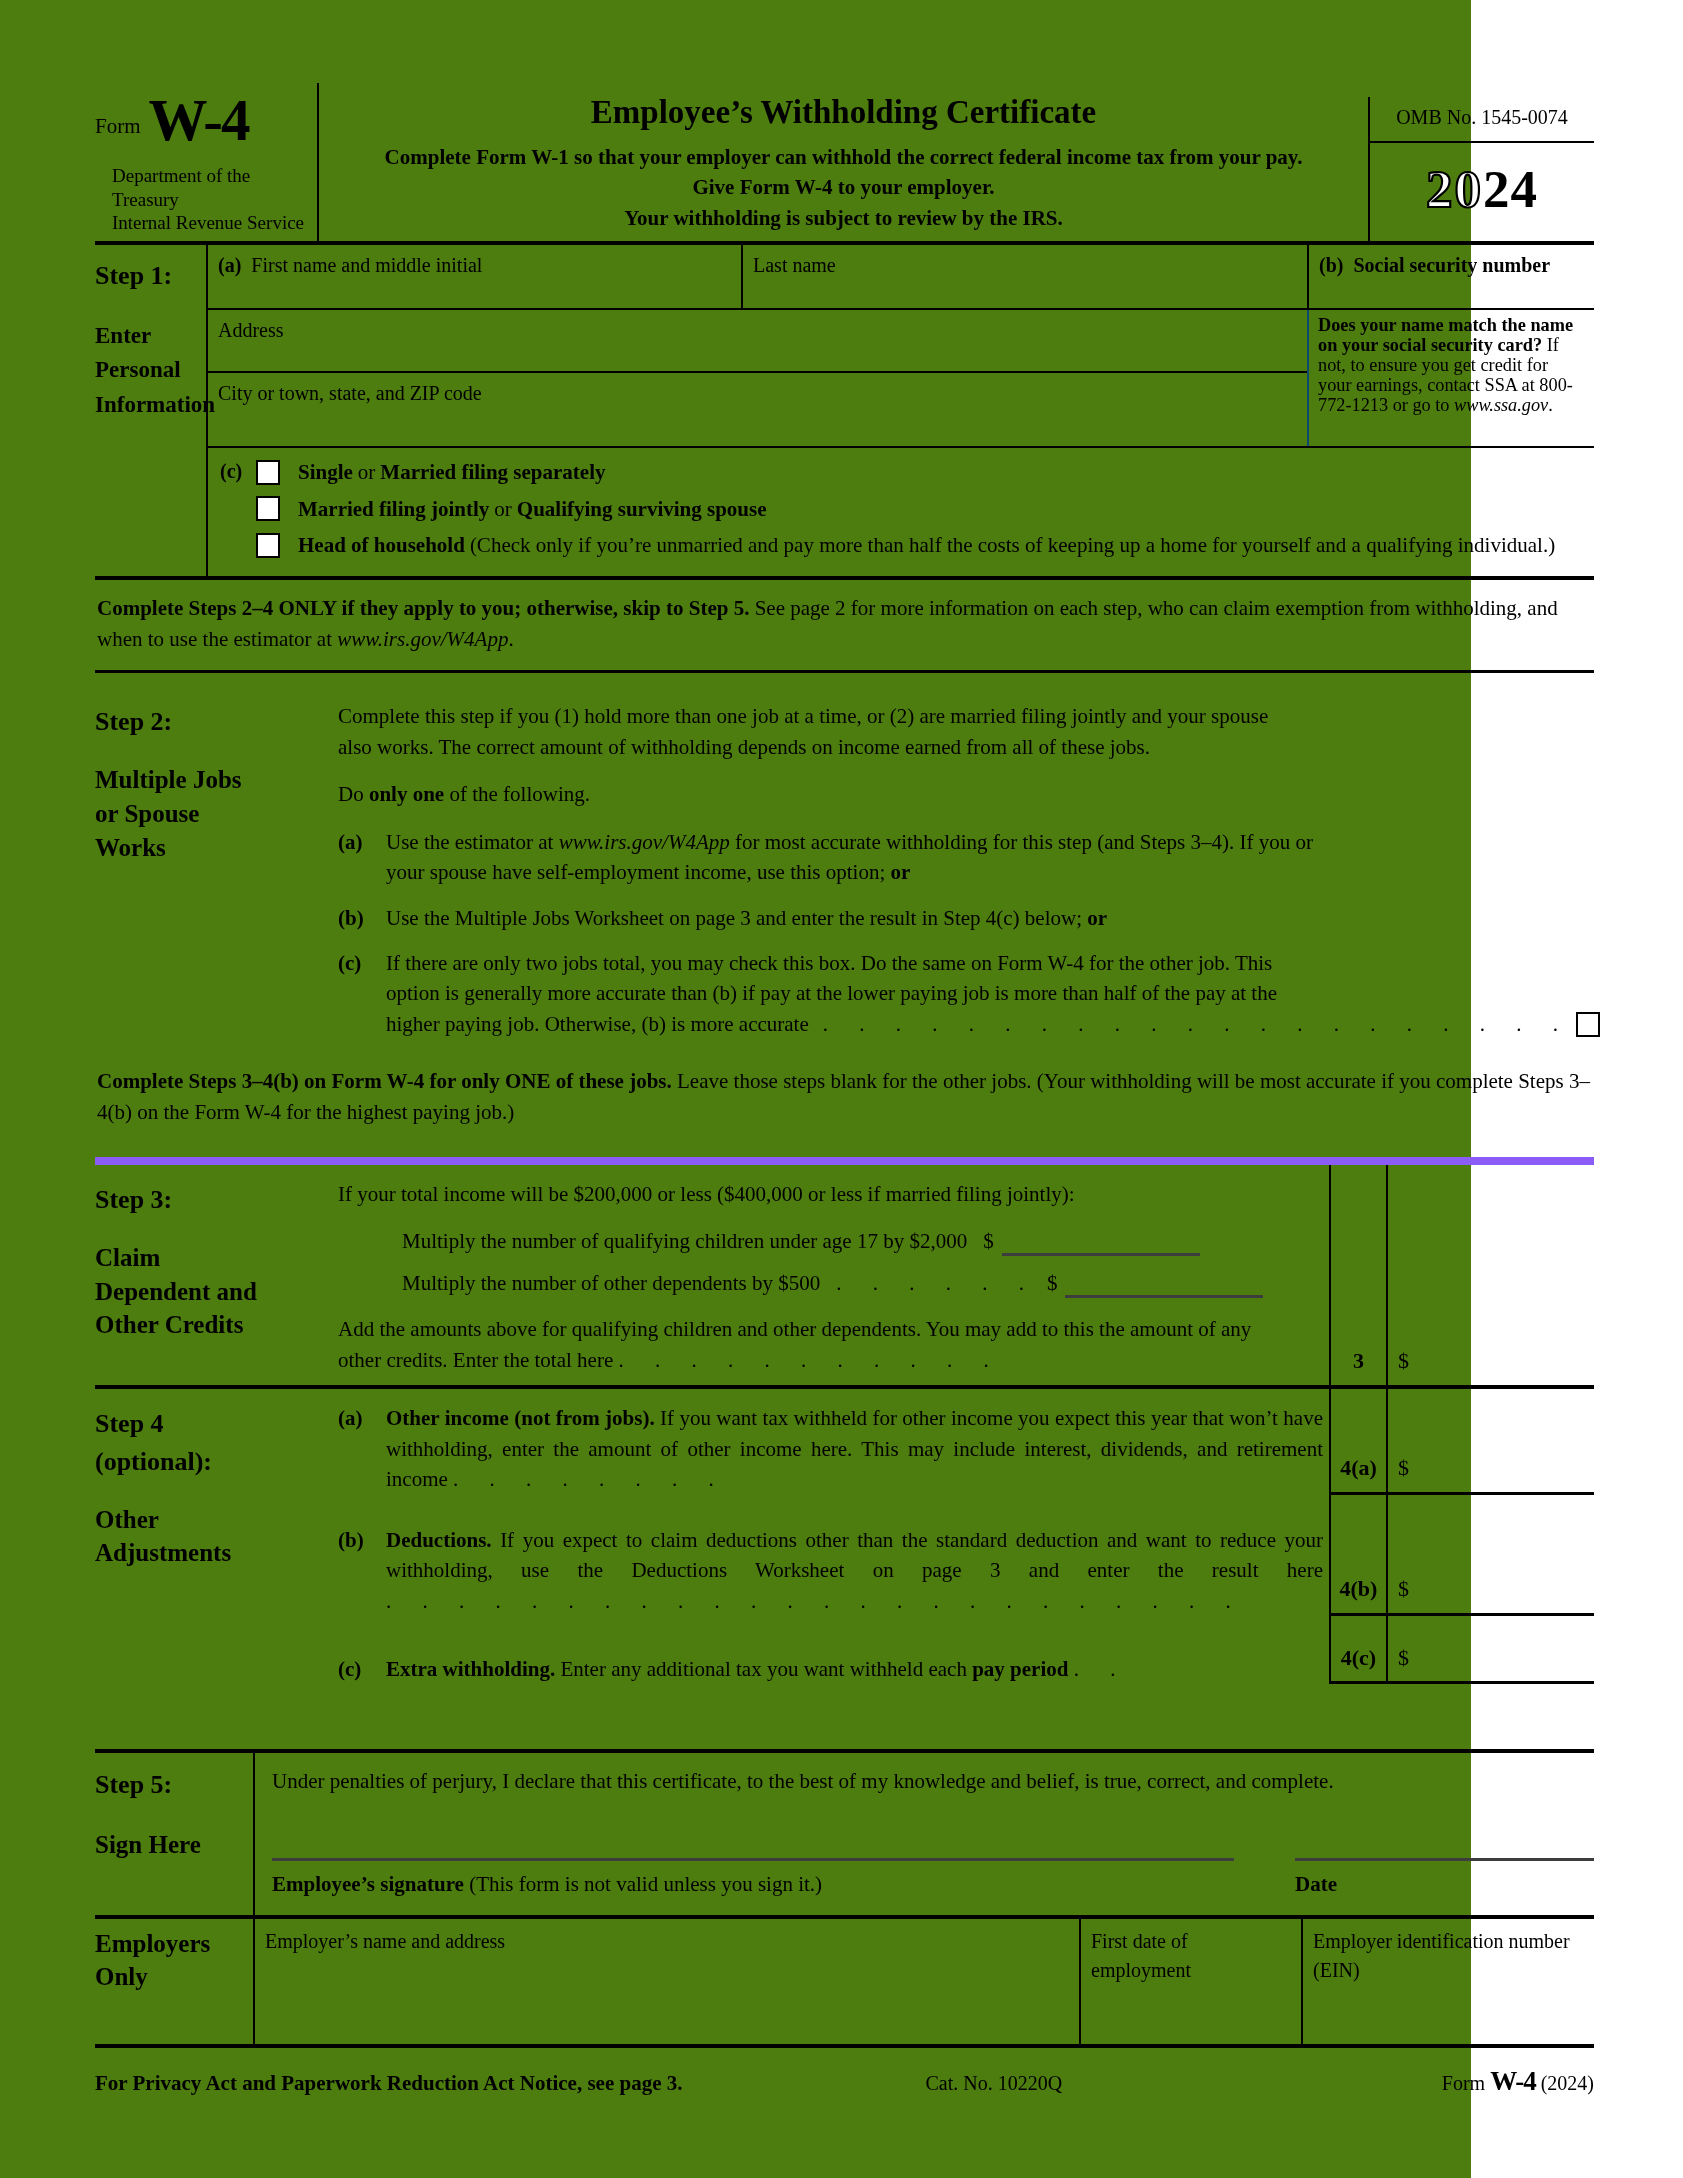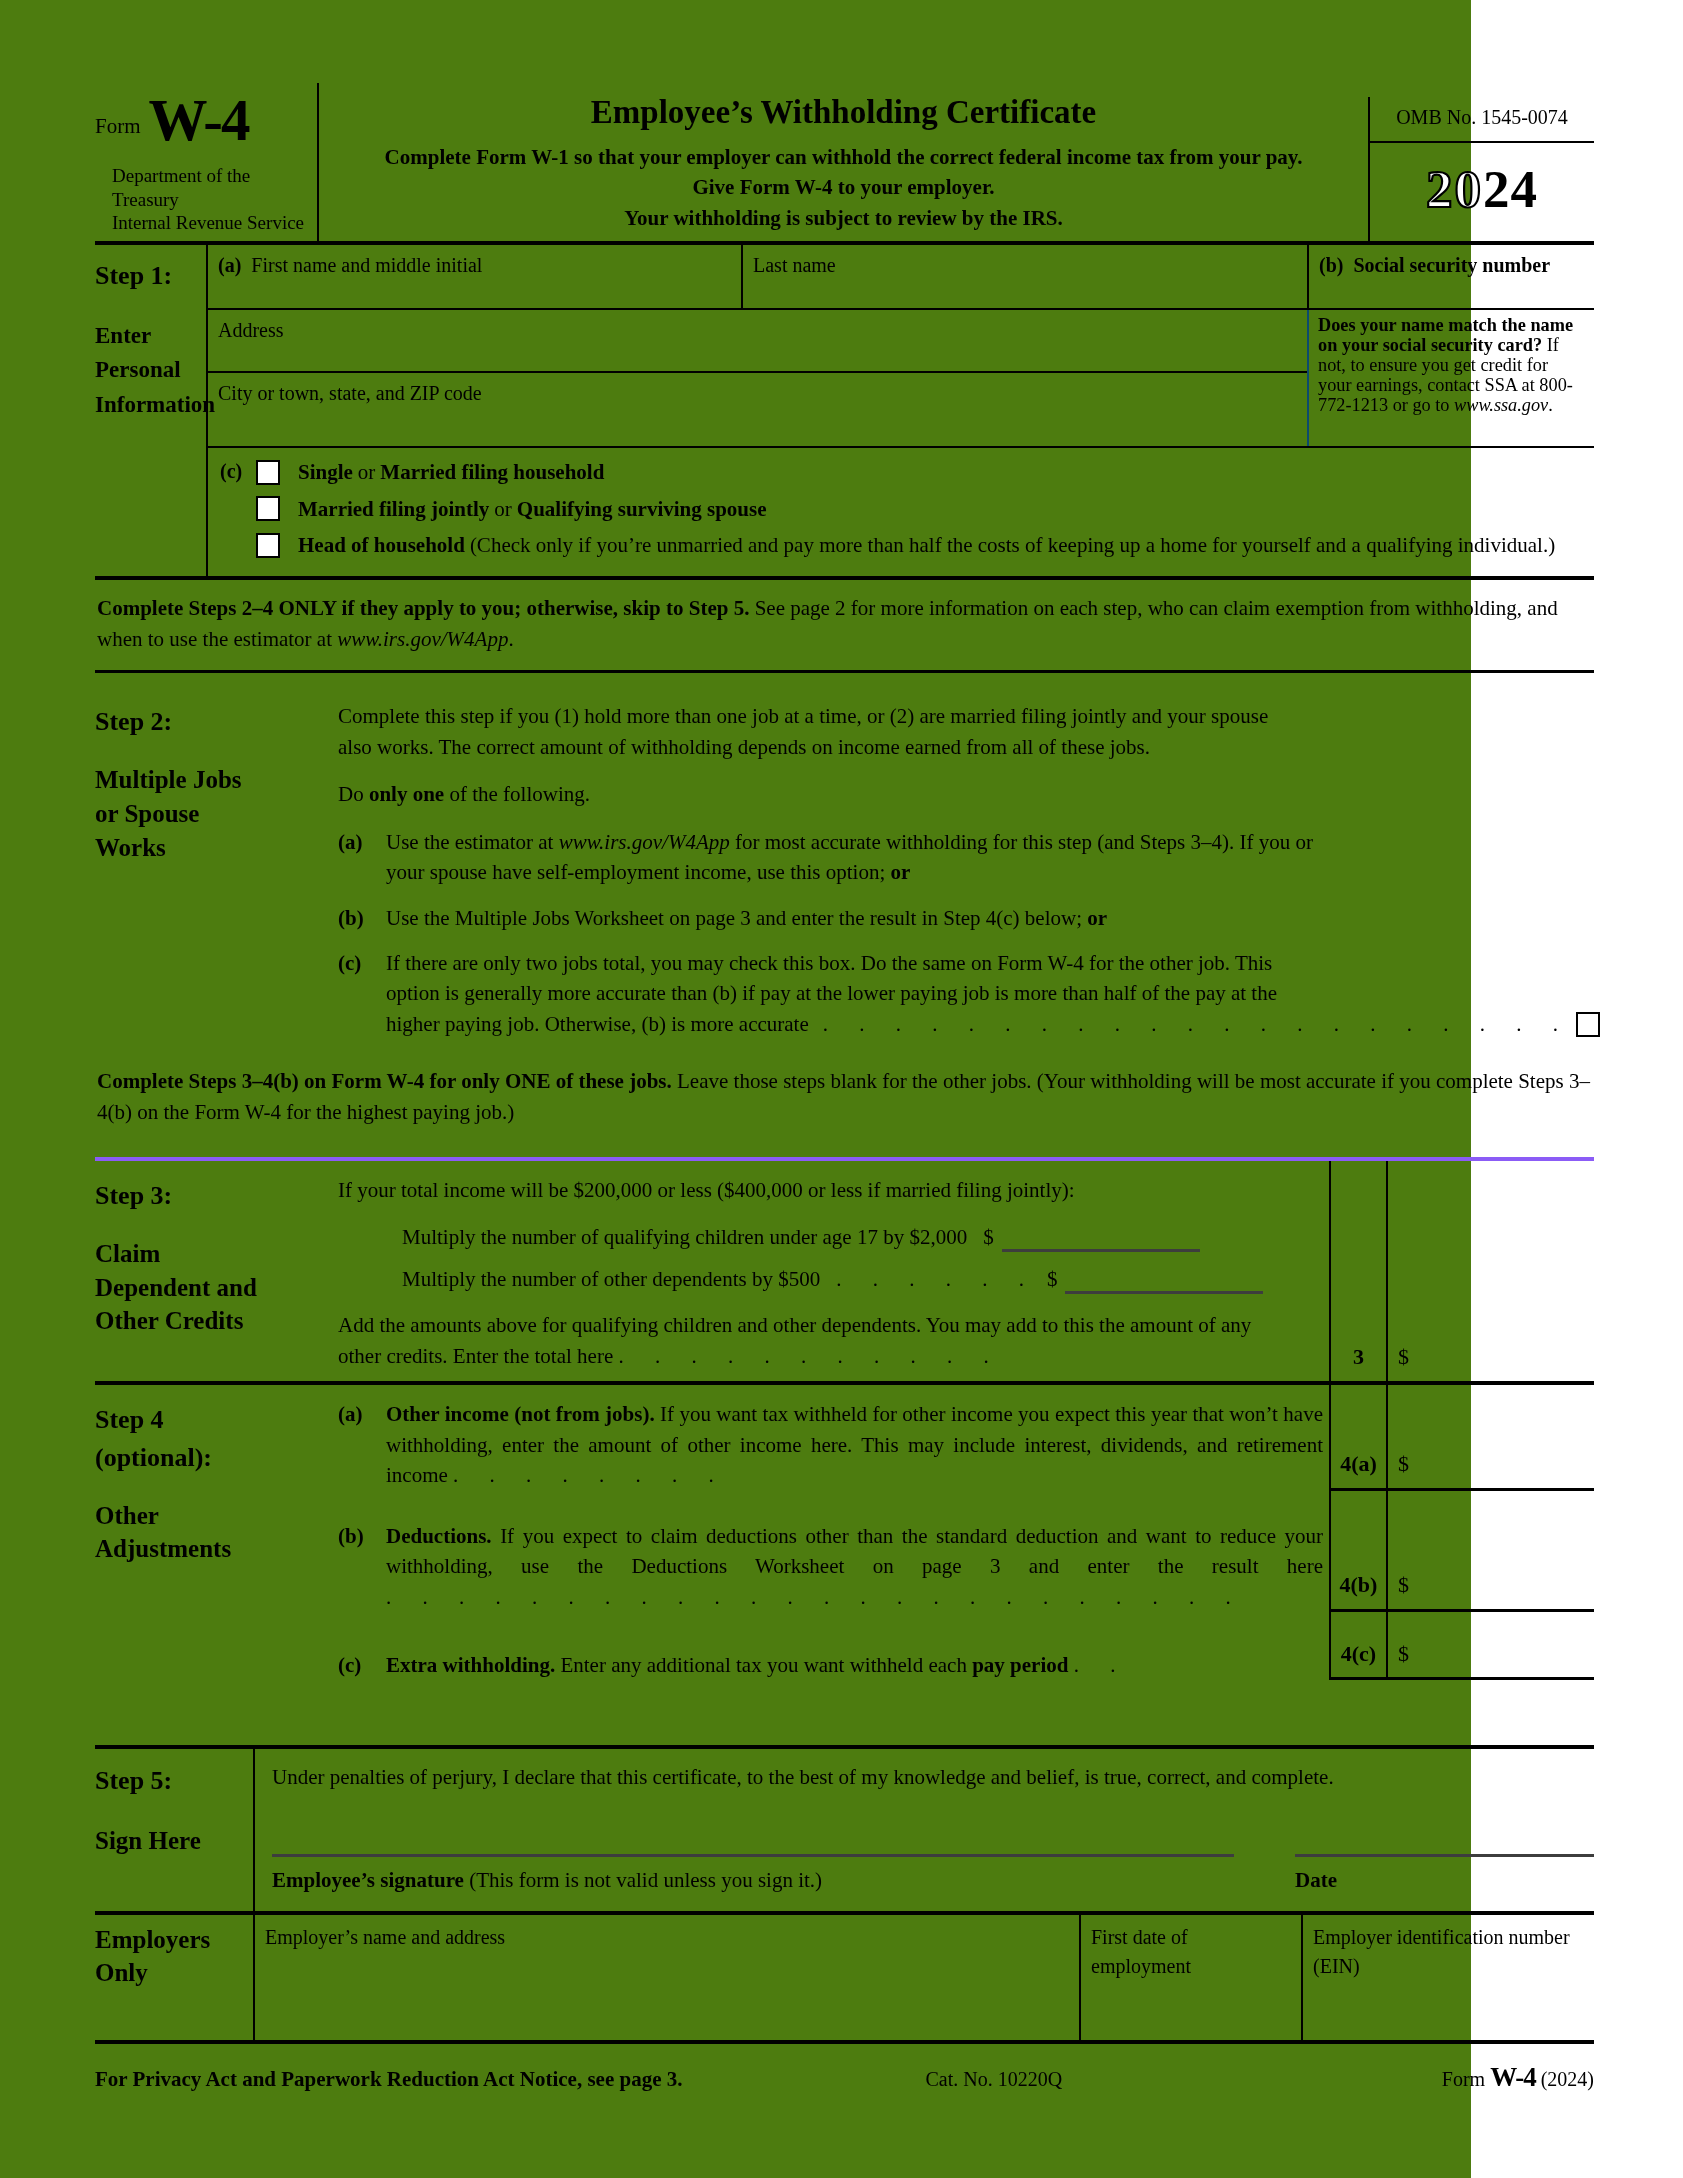--- a/index.html
+++ b/index.html
@@ -79,21 +79,21 @@
 
   
   .num-col { width:59px; flex:none; border-left:2px solid #000; border-right:2px solid #000;
              display:flex; align-items:flex-end; justify-content:center;
              font-weight:bold; font-size:22px; padding-bottom:8px; }
   .dollar-col { width:206px; flex:none; display:flex; align-items:flex-end;
                 font-size:22px; padding:0 0 8px 10px; }
   .writeline { border-bottom:3px solid #3d3d3d; }
 
   
-  .step3 { border-top:4px solid #8b5cf6;justify-content:center; }
+  .step3 { border-top:8px solid #8b5cf6;justify-content:center; }
   .step3 .step-label-col { padding-top:16px; }
   .s3-content { flex:1; padding-top:14px; }
   .s3-intro { margin-bottom:16px; }
   .s3-line { display:flex; align-items:flex-end; margin-left:64px; margin-bottom:12px; }
   .s3-line .fill { flex:1; height:1.15em; margin-left:8px; max-width:198px; }
   .s3-line .dsign { margin-left:16px; }
   .s3-line .dots { margin-left:16px; }
   .s3-line3 { margin-top:16px; padding-bottom:10px; max-width:950px; }
 
   
@@ -197,21 +197,21 @@
             <span class="b">Does your name match the name on your social security card?</span><span> If not, to ensure you get credit for your earnings, contact SSA at 800-772-1213 or go to </span><span class="i">www.ssa.gov</span><span>.</span>
           </div>
         </div>
         <div class="s1-rowc">
           <div class="c-tag">(c)</div>
           <div>
             <div class="c-option">
               <span class="checkbox"></span>
               <span class="b">Single</span>
               <span>or</span>
-              <span class="b">Married filing household</span>
+              <span class="b">Married filing separately</span>
             </div>
             <div class="c-option">
               <span class="checkbox"></span>
               <span class="b">Married filing jointly</span>
               <span>or</span>
               <span class="b">Qualifying surviving spouse</span>
             </div>
             <div class="c-option">
               <span class="checkbox"></span>
               <span class="b">Head of household</span>

